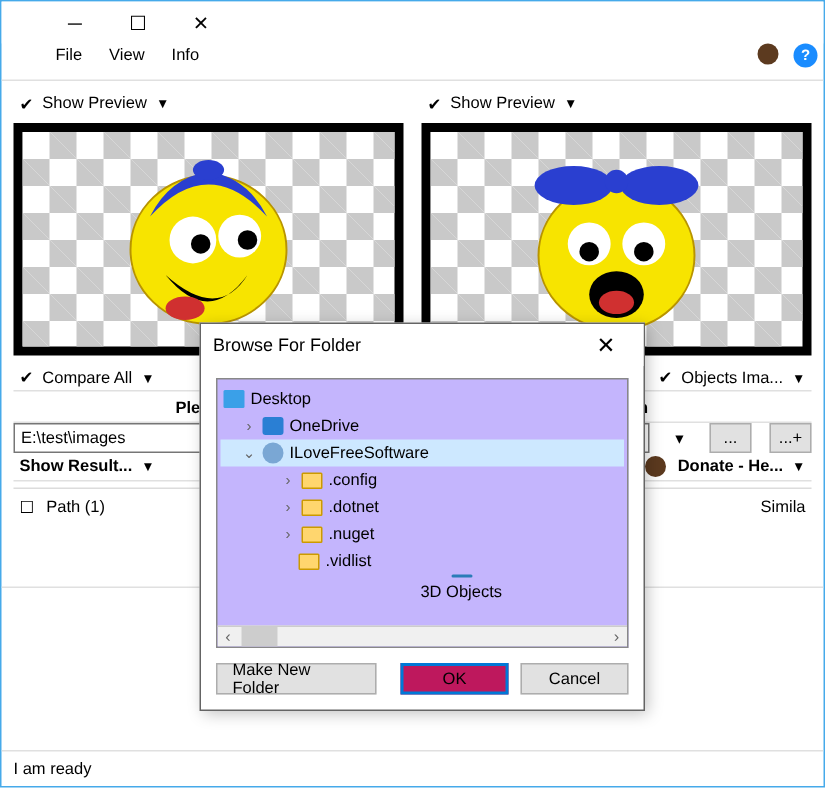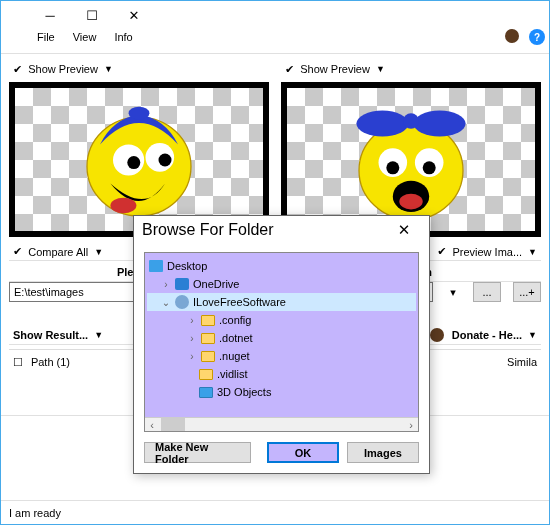--- a/index.html
+++ b/index.html
@@ -25,43 +25,43 @@
 .previewpanel{height:155px;background:#000;padding:6px;margin-top:2px;}
 .checker{width:100%;height:100%;background-image:linear-gradient(45deg,#c9c9c9 25%,transparent 25%,transparent 75%,#c9c9c9 75%),linear-gradient(45deg,#c9c9c9 25%,transparent 25%,transparent 75%,#c9c9c9 75%);background-size:36px 36px;background-position:0 0,18px 18px;background-color:#fff;position:relative;display:flex;align-items:center;justify-content:center;overflow:hidden;}
 .row2{display:flex;margin-top:6px;gap:12px;position:relative;}
 .row2 .col{flex:1;display:flex;align-items:center;}
 .row3{display:flex;margin-top:2px;gap:12px;}
 .row3 .col{flex:1;}
 .centerlabel{font-weight:bold;text-align:center;padding:3px 0;}
 .pathrow{display:flex;align-items:center;gap:12px;justify-content:space-between;}
 .pathrow input.path{flex:1;height:20px;border:1px solid #767676;padding:0 4px;background:#fff;}
 .pathbtn{width:28px;height:20px;border:1px solid #adadad;background:#e1e1e1;display:flex;align-items:center;justify-content:center;}
-.row4{display:flex;margin-top:24px;}
+.row4{display:flex;margin-top:0;}
 .row4 .col{flex:1;display:flex;align-items:center;}
 .listarea{border-top:1px solid #dcdcdc;margin-top:4px;padding-top:4px;display:flex;}
 .listarea .hdr{padding:2px 4px;}
 .statusbar{position:absolute;bottom:0;left:0;right:0;height:24px;border-top:1px solid #e0e0e0;display:flex;align-items:center;padding:0 8px;margin-top:44px;}
 .dialog{position:absolute;left:132px;top:214px;width:297px;background:#fff;border:1px solid #646464;box-shadow:2px 2px 10px rgba(0,0,0,0.25);}
 .dialog .dtitlebar{height:28px;display:flex;align-items:center;padding:0 8px;background:#fff;}
-.dialog .dtitle{flex:1;font-size:16px;}
+.dialog .dtitle{flex:1;font-size:12px;}
 .dialog .dclose{width:34px;height:100%;display:flex;align-items:center;justify-content:center;font-size:15px;}
 .dialog .dbody{padding:8px 10px 10px 10px;}
 .treebox{border:1px solid #888;height:180px;overflow:hidden;position:relative;background:#c4b5fd;}
 .tree{padding:4px 2px;}
 .treerow{display:flex;align-items:center;height:18px;gap:4px;}
 .twist{width:10px;text-align:center;color:#666;font-size:10px;}
 .folder{width:14px;height:11px;background:#ffd66e;border:1px solid #cc9a00;border-radius:1px;}
 .folder.blue{background:#3aa0e8;border-color:#2b7cb8;}
 .treescroll{position:absolute;bottom:0;left:0;right:0;height:14px;background:#f0f0f0;border-top:1px solid #ccc;display:flex;}
 .treescroll .thumb{width:24px;background:#cdcdcd;height:100%;margin-left:2px;}
 .treescroll .arrow{width:14px;display:flex;align-items:center;justify-content:center;color:#666;}
 .treescroll .track{flex:1;}
 .dbuttons{display:flex;gap:8px;margin-top:10px;justify-content:flex-start;}
-.dbtn{height:21px;border:1px solid #adadad;background:#e1e1e1;display:flex;align-items:center;justify-content:center;padding:0 10px;min-width:72px;font-weight:bold;}
-.dbtn.primary{border:2px solid #0078d7;background:#c4b5fd;}
+.dbtn{height:21px;border:1px solid #adadad;background:#e1e1e1;display:flex;align-items:center;justify-content:center;padding:0 10px;min-width:72px;}
+.dbtn.primary{border:2px solid #0078d7;background:#be185d;}
 .dbuttons .spacer{flex:1;}
 .smiley{width:16px;height:16px;border-radius:50%;background:radial-gradient(circle at 40% 35%,#fff36b 0%,#f7d600 60%,#caa800 100%);position:relative;}
 .chev{font-size:9px;color:#000;margin-left:2px;}
 .negativedd{justify-content:flex-end;}
 .similacol{text-align:right;padding-right:2px;}
 .coffee{width:14px;height:14px;border-radius:50%;background:#5c3a1f;display:inline-block;margin-right:4px;}
 .usericon{width:14px;height:14px;border-radius:50%;background:#7aa7d4;display:inline-block;}
 .pcicon{width:14px;height:12px;background:#3aa0e8;display:inline-block;border-radius:1px;}
 .helpicon{width:14px;height:14px;border-radius:50%;background:#1a8cff;color:#fff;display:flex;align-items:center;justify-content:center;font-size:10px;font-weight:bold;}
 .dotdd{font-size:7px;}
@@ -147,21 +147,21 @@
     <div class="col">
       <span class="dropdownbtn">
         <span class="checked">✔</span>
         <span>Compare All</span>
         <span class="chev">▼</span>
       </span>
     </div>
     <div class="col negativedd">
       <span class="dropdownbtn">
         <span class="checked">✔</span>
-        <span>Preview Ima...</span>
+        <span>Objects Ima...</span>
         <span class="chev">▼</span>
       </span>
     </div>
   </div>
   <div class="separator"></div>
 
   <div class="row3">
     <div class="col centerlabel">Please s</div>
     <div class="col centerlabel">t Button</div>
   </div>
@@ -241,32 +241,32 @@
         </div>
         <div class="treerow" style="padding-left:40px;">
           <span class="twist">›</span>
           <span class="folder"></span>
           <span>.nuget</span>
         </div>
         <div class="treerow" style="padding-left:52px;">
           <span class="folder"></span>
           <span>.vidlist</span>
         </div>
-        <div class="treerow" style="padding-left:52px;">
+        <div class="treerow" style="padding-left:52px;flex-direction:column;">
           <span class="folder blue"></span>
           <span>3D Objects</span>
         </div>
       </div>
       <div class="treescroll">
         <div class="arrow">‹</div>
         <div class="thumb"></div>
         <div class="track"></div>
         <div class="arrow">›</div>
       </div>
     </div>
     <div class="dbuttons">
       <div class="dbtn" style="min-width:100px;">Make New Folder</div>
       <div class="spacer"></div>
       <div class="dbtn primary">OK</div>
-      <div class="dbtn">Images</div>
+      <div class="dbtn">Cancel</div>
     </div>
   </div>
 </div>
 
 </body></html>

